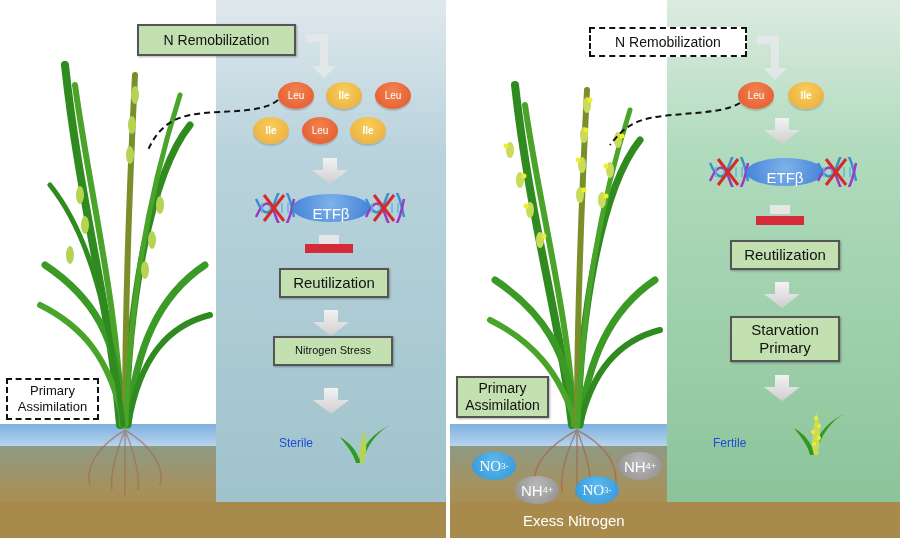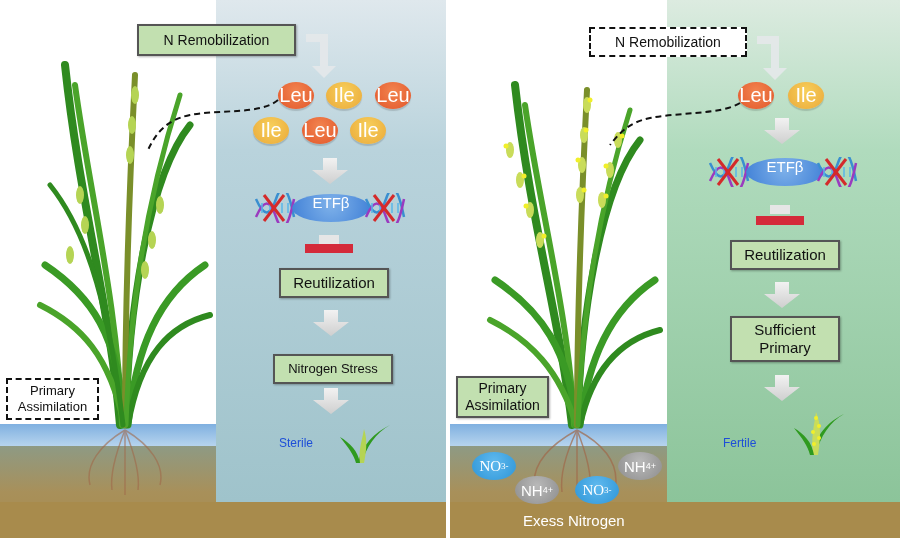--- a/index.html
+++ b/index.html
@@ -9,25 +9,25 @@
   #panel-right{left:450px;width:450px;}
   .divider{position:absolute;left:446px;top:0;width:4px;height:538px;background:#fff;}
   .info-left{position:absolute;left:216px;top:0;width:230px;height:502px;background:linear-gradient(180deg,#dfe8ed 0%,#b9d3dc 30%,#9fc3cb 100%);}
   .info-right{position:absolute;left:217px;top:0;width:233px;height:502px;background:linear-gradient(180deg,#dcebe0 0%,#b0dbbd 30%,#8cc49a 100%);}
   .water{position:absolute;left:0;top:424px;height:22px;background:linear-gradient(180deg,#7fb0e0 0%,#b6d4ee 100%);}
   .soil{position:absolute;left:0;top:446px;height:92px;background:linear-gradient(180deg,#8e9a84 0%,#a8905a 50%,#a88b4c 100%);}
   .soil-bottom{position:absolute;left:0;top:502px;height:36px;background:#a88b4c;}
   .plant{position:absolute;}
   .box{position:absolute;background:#c2e0b0;border:2px solid #555;box-shadow:1px 1px 2px rgba(0,0,0,.3);color:#111;font-size:14px;text-align:center;display:flex;align-items:center;justify-content:center;line-height:1.2;}
   .box.dashed{background:#fff;border:2px dashed #111;box-shadow:none;}
-  .pill{position:absolute;width:36px;height:27px;border-radius:50%;color:#fff;font-size:20px;display:flex;align-items:center;justify-content:center;box-shadow:0 2px 1px rgba(0,0,0,.15);}
+  .pill{position:absolute;width:36px;height:27px;border-radius:50%;color:#fff;font-size:10px;display:flex;align-items:center;justify-content:center;box-shadow:0 2px 1px rgba(0,0,0,.15);}
   .leu{background:radial-gradient(circle at 50% 35%,#f2844f,#e2562a);}
-  .ile{background:radial-gradient(circle at 50% 35%,#f7cf5b,#eaa93a);}
+  .ile{background:radial-gradient(circle at 50% 35%,#f7cf5b,#eaa93a);font-weight:bold;}
   .down-arrow{position:absolute;width:36px;height:26px;}
-  .etf{position:absolute;width:78px;height:28px;border-radius:50%;background:radial-gradient(circle at 50% 35%,#7fb2ea,#3f7fd6);color:#fff;font-size:15px;display:flex;align-items:flex-start;justify-content:center;}
+  .etf{position:absolute;width:78px;height:28px;border-radius:50%;background:radial-gradient(circle at 50% 35%,#7fb2ea,#3f7fd6);color:#fff;font-size:15px;display:flex;align-items:flex-end;justify-content:center;}
   .dna{position:absolute;width:42px;height:30px;}
   .block-bar{position:absolute;width:48px;height:9px;background:#d42a3a;}
   .block-stem{position:absolute;width:20px;height:9px;background:#e6e6e6;}
   .outcome{position:absolute;color:#1d4ed8;font-size:12px;}
   .caption{position:absolute;color:#fff;font-size:15px;}
   .ion{position:absolute;width:44px;height:28px;border-radius:50%;color:#fff;font-size:15px;display:flex;align-items:center;justify-content:center;}
   .ion sub,.ion sup{font-size:9px;}
   .ion.no3{background:radial-gradient(circle at 50% 35%,#5fb9ee,#2e95d7);font-family:Liberation Serif, serif;}
   .ion.nh4{background:radial-gradient(circle at 50% 35%,#b9b9b9,#8d8d8d);}
   svg{overflow:visible;}
@@ -145,21 +145,21 @@
 
   <div class="block-stem" style="left:319px;top:235px"></div>
   <div class="block-bar" style="left:305px;top:244px"></div>
 
   <div class="box" style="left:279px;top:268px;width:106px;height:26px;font-size:15px">
     <span>Reutilization</span>
   </div>
   <svg class="down-arrow" style="left:313px;top:310px">
       <use href="#downArrow"></use>
     </svg>
-  <div class="box" style="left:273px;top:354px;width:116px;height:26px;font-size:13px">
+  <div class="box" style="left:273px;top:336px;width:116px;height:26px;font-size:11px">
     <span>Nitrogen Stress</span>
   </div>
   <svg class="down-arrow" style="left:313px;top:388px">
       <use href="#downArrow"></use>
     </svg>
 
   <span class="outcome" style="left:279px;top:436px">Sterile</span>
   <svg style="position:absolute;left:338px;top:423px" width="55" height="40">
     <path d="M2 14 C10 24,16 32,18 40 L22 40 C20 28,12 20,2 14Z" fill="#2f9a1f"></path>
     <path d="M52 2 C38 10,28 24,24 40 L20 40 C24 22,36 10,52 2Z" fill="#2f9a1f"></path>
@@ -263,28 +263,28 @@
   <div class="block-stem" style="left:320px;top:205px"></div>
   <div class="block-bar" style="left:306px;top:216px"></div>
 
   <div class="box" style="left:280px;top:240px;width:106px;height:26px;font-size:15px">
     <span>Reutilization</span>
   </div>
   <svg class="down-arrow" style="left:314px;top:282px">
       <use href="#downArrow"></use>
     </svg>
   <div class="box" style="left:280px;top:316px;width:106px;height:42px;font-size:15px;flex-direction:column">
-    <span>Sufficient</span>
+    <span>Starvation</span>
     <span>Primary</span>
   </div>
   <svg class="down-arrow" style="left:314px;top:375px">
       <use href="#downArrow"></use>
     </svg>
 
-  <span class="outcome" style="left:273px;top:436px">Fertile</span>
+  <span class="outcome" style="left:263px;top:436px">Fertile</span>
   <svg style="position:absolute;left:342px;top:410px" width="55" height="45">
     <path d="M2 18 C10 28,16 36,18 45 L22 45 C20 32,12 24,2 18Z" fill="#2f9a1f"></path>
     <path d="M52 4 C38 12,28 26,24 45 L20 45 C24 24,36 12,52 4Z" fill="#2f9a1f"></path>
     <path d="M22 45 C18 32,22 16,24 2 C30 16,28 30,26 45Z" fill="#c9dc5a"></path>
     <g fill="#f1ef2a">
         <circle cx="24" cy="8" r="2"></circle>
         <circle cx="27" cy="16" r="2"></circle>
         <circle cx="21" cy="22" r="2"></circle>
         <circle cx="27" cy="28" r="2"></circle>
         <circle cx="22" cy="34" r="2"></circle>

